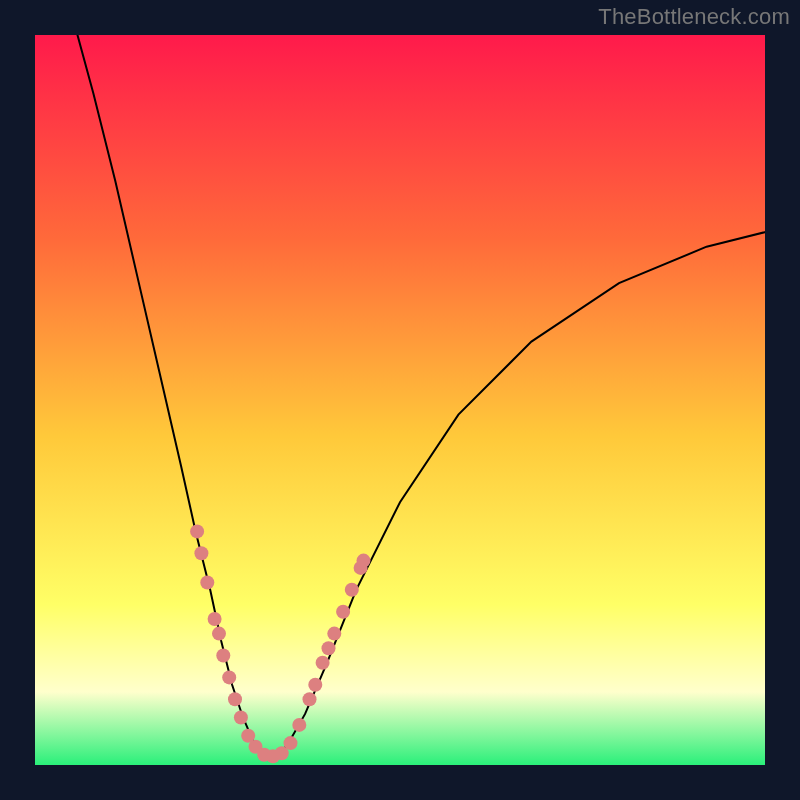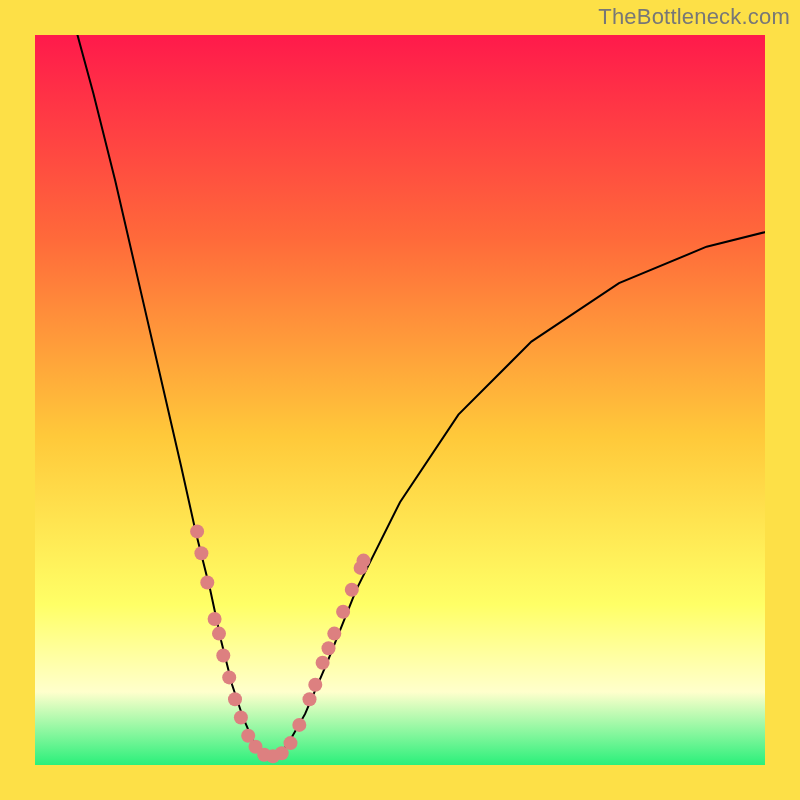--- a/index.html
+++ b/index.html
@@ -7,21 +7,21 @@
     padding: 0;
     width: 800px;
     height: 800px;
     background: #000;
     overflow: hidden;
     font-family: Arial, Helvetica, sans-serif;
   }
   .frame {
     position: absolute;
     inset: 0;
-    background: #fde047;
+    background: #0f172a;
   }
   .watermark {
     position: absolute;
     top: 4px;
     right: 10px;
     color: #777;
     font-size: 22px;
     font-weight: 500;
     letter-spacing: 0.2px;
     z-index: 10;

